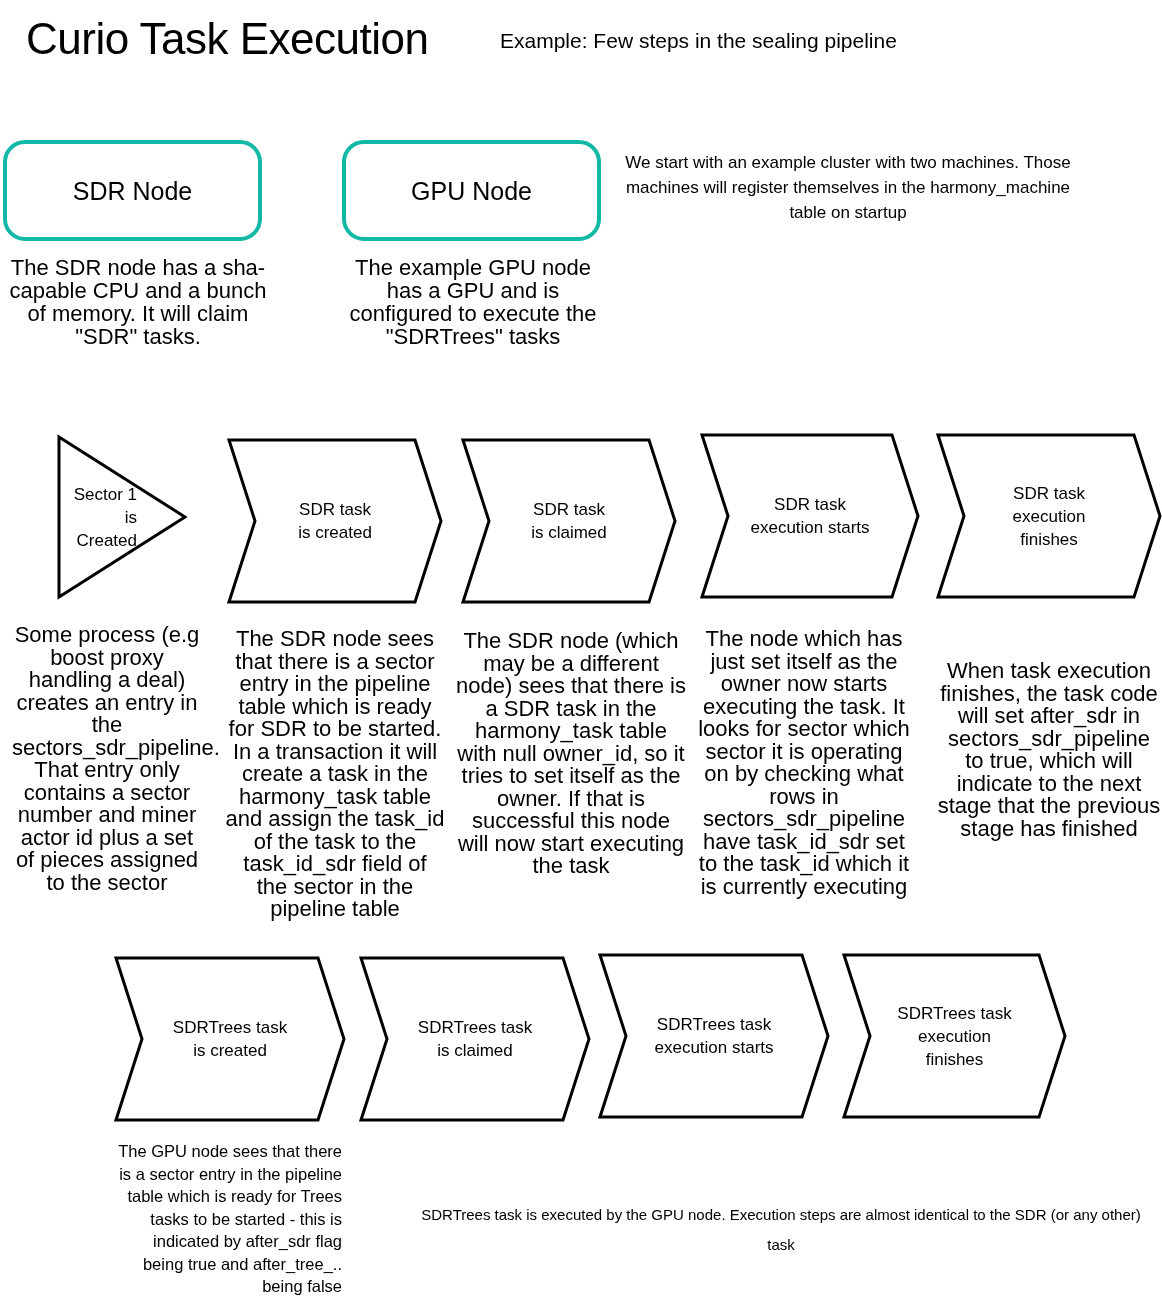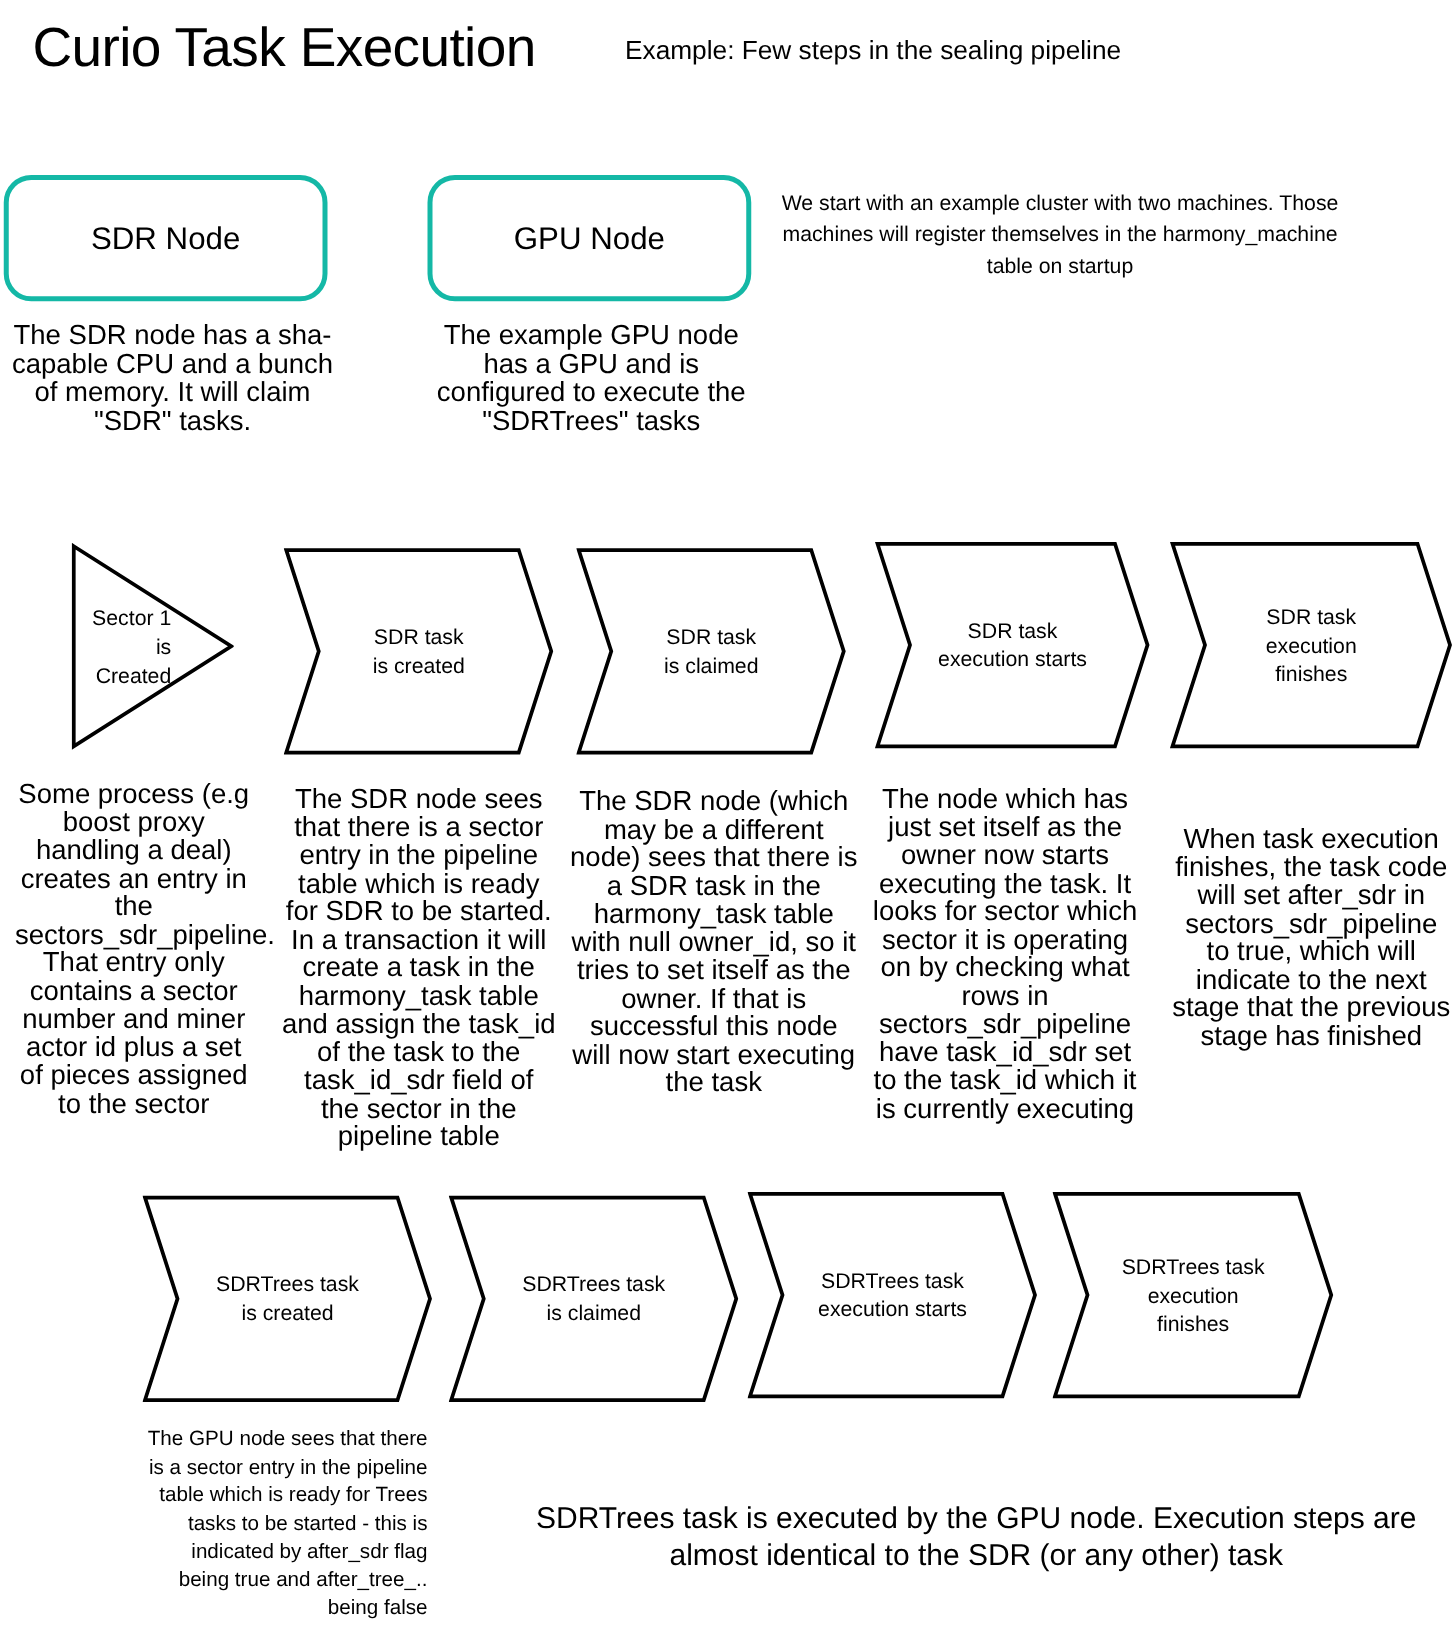--- a/index.html
+++ b/index.html
@@ -132,21 +132,21 @@
 
   #cap-trees-created {
     left: 112px; top: 1140px; width: 230px;
     font-size: 16.5px; line-height: 22.5px; text-align: right;
   }
 
   #closing-note {
     left: 410px;
     top: 1200px;
     width: 742px;
-    font-size: 24px;
+    font-size: 15px;
     line-height: 30px;
     text-align: center;
   }
 </style>
 </head>
 <body>
 
 <div class="abs" id="title">Curio Task Execution</div>
 <div class="abs" id="subtitle">Example: Few steps in the sealing pipeline</div>
 

